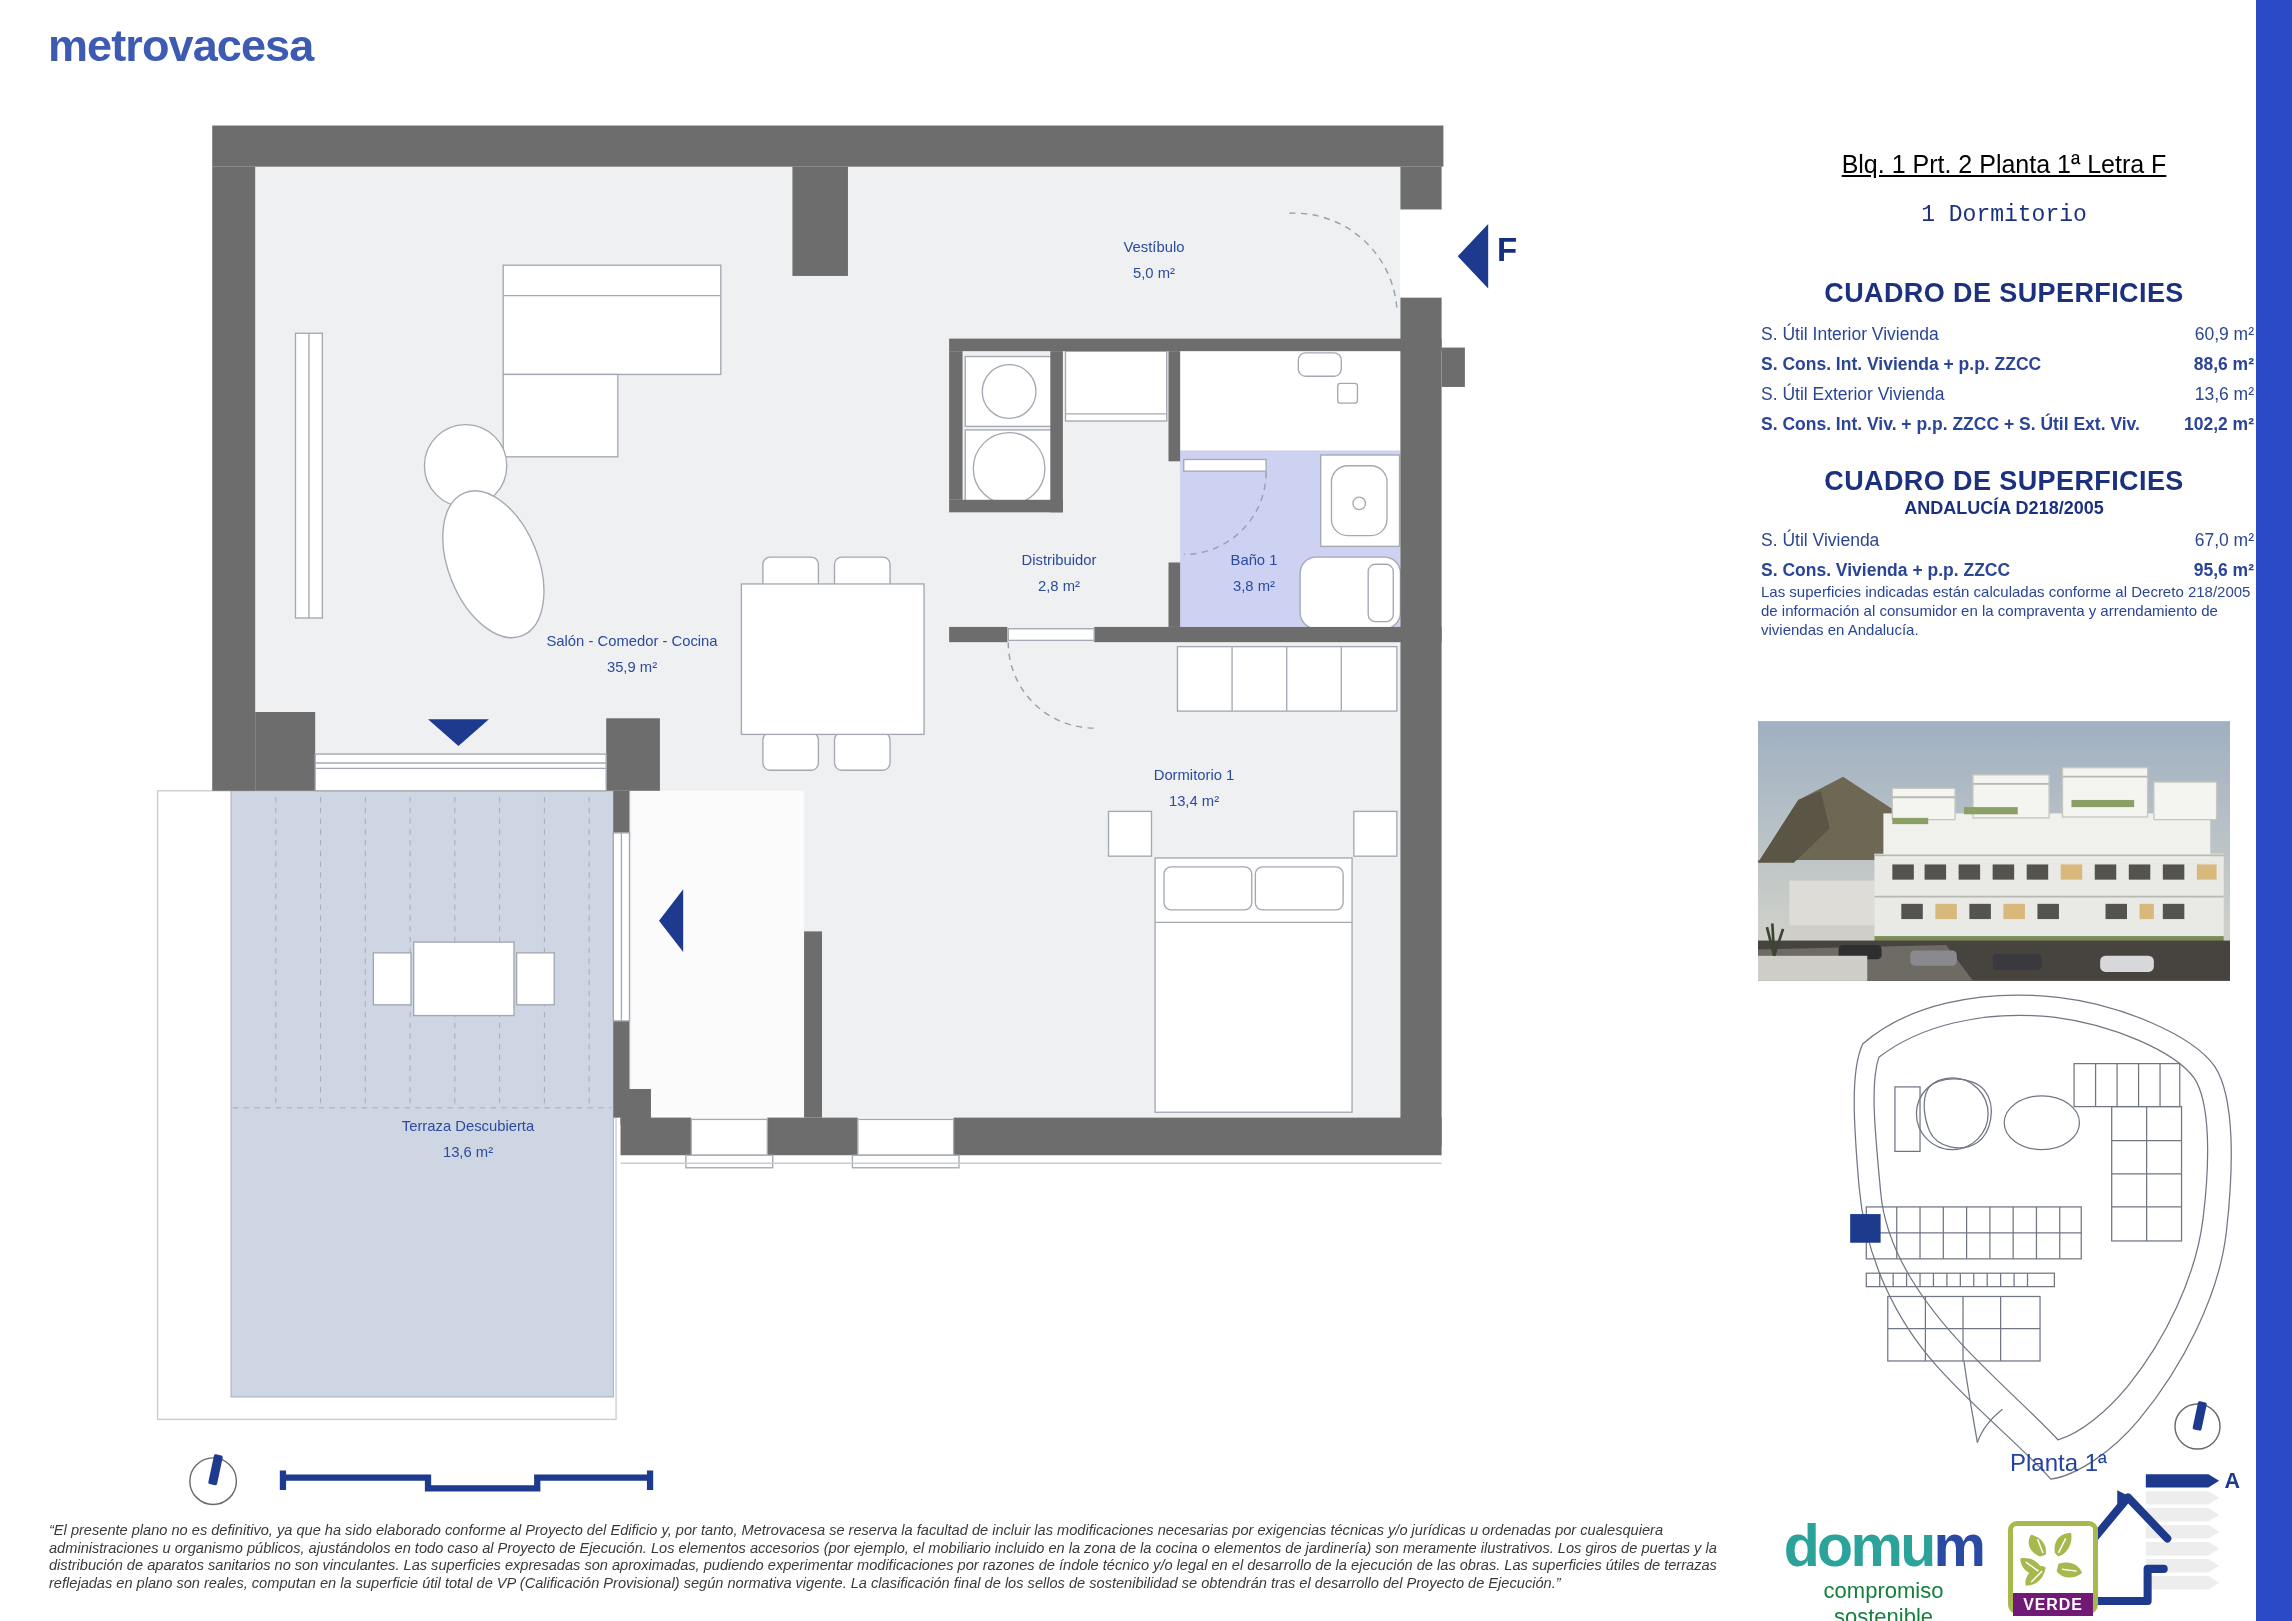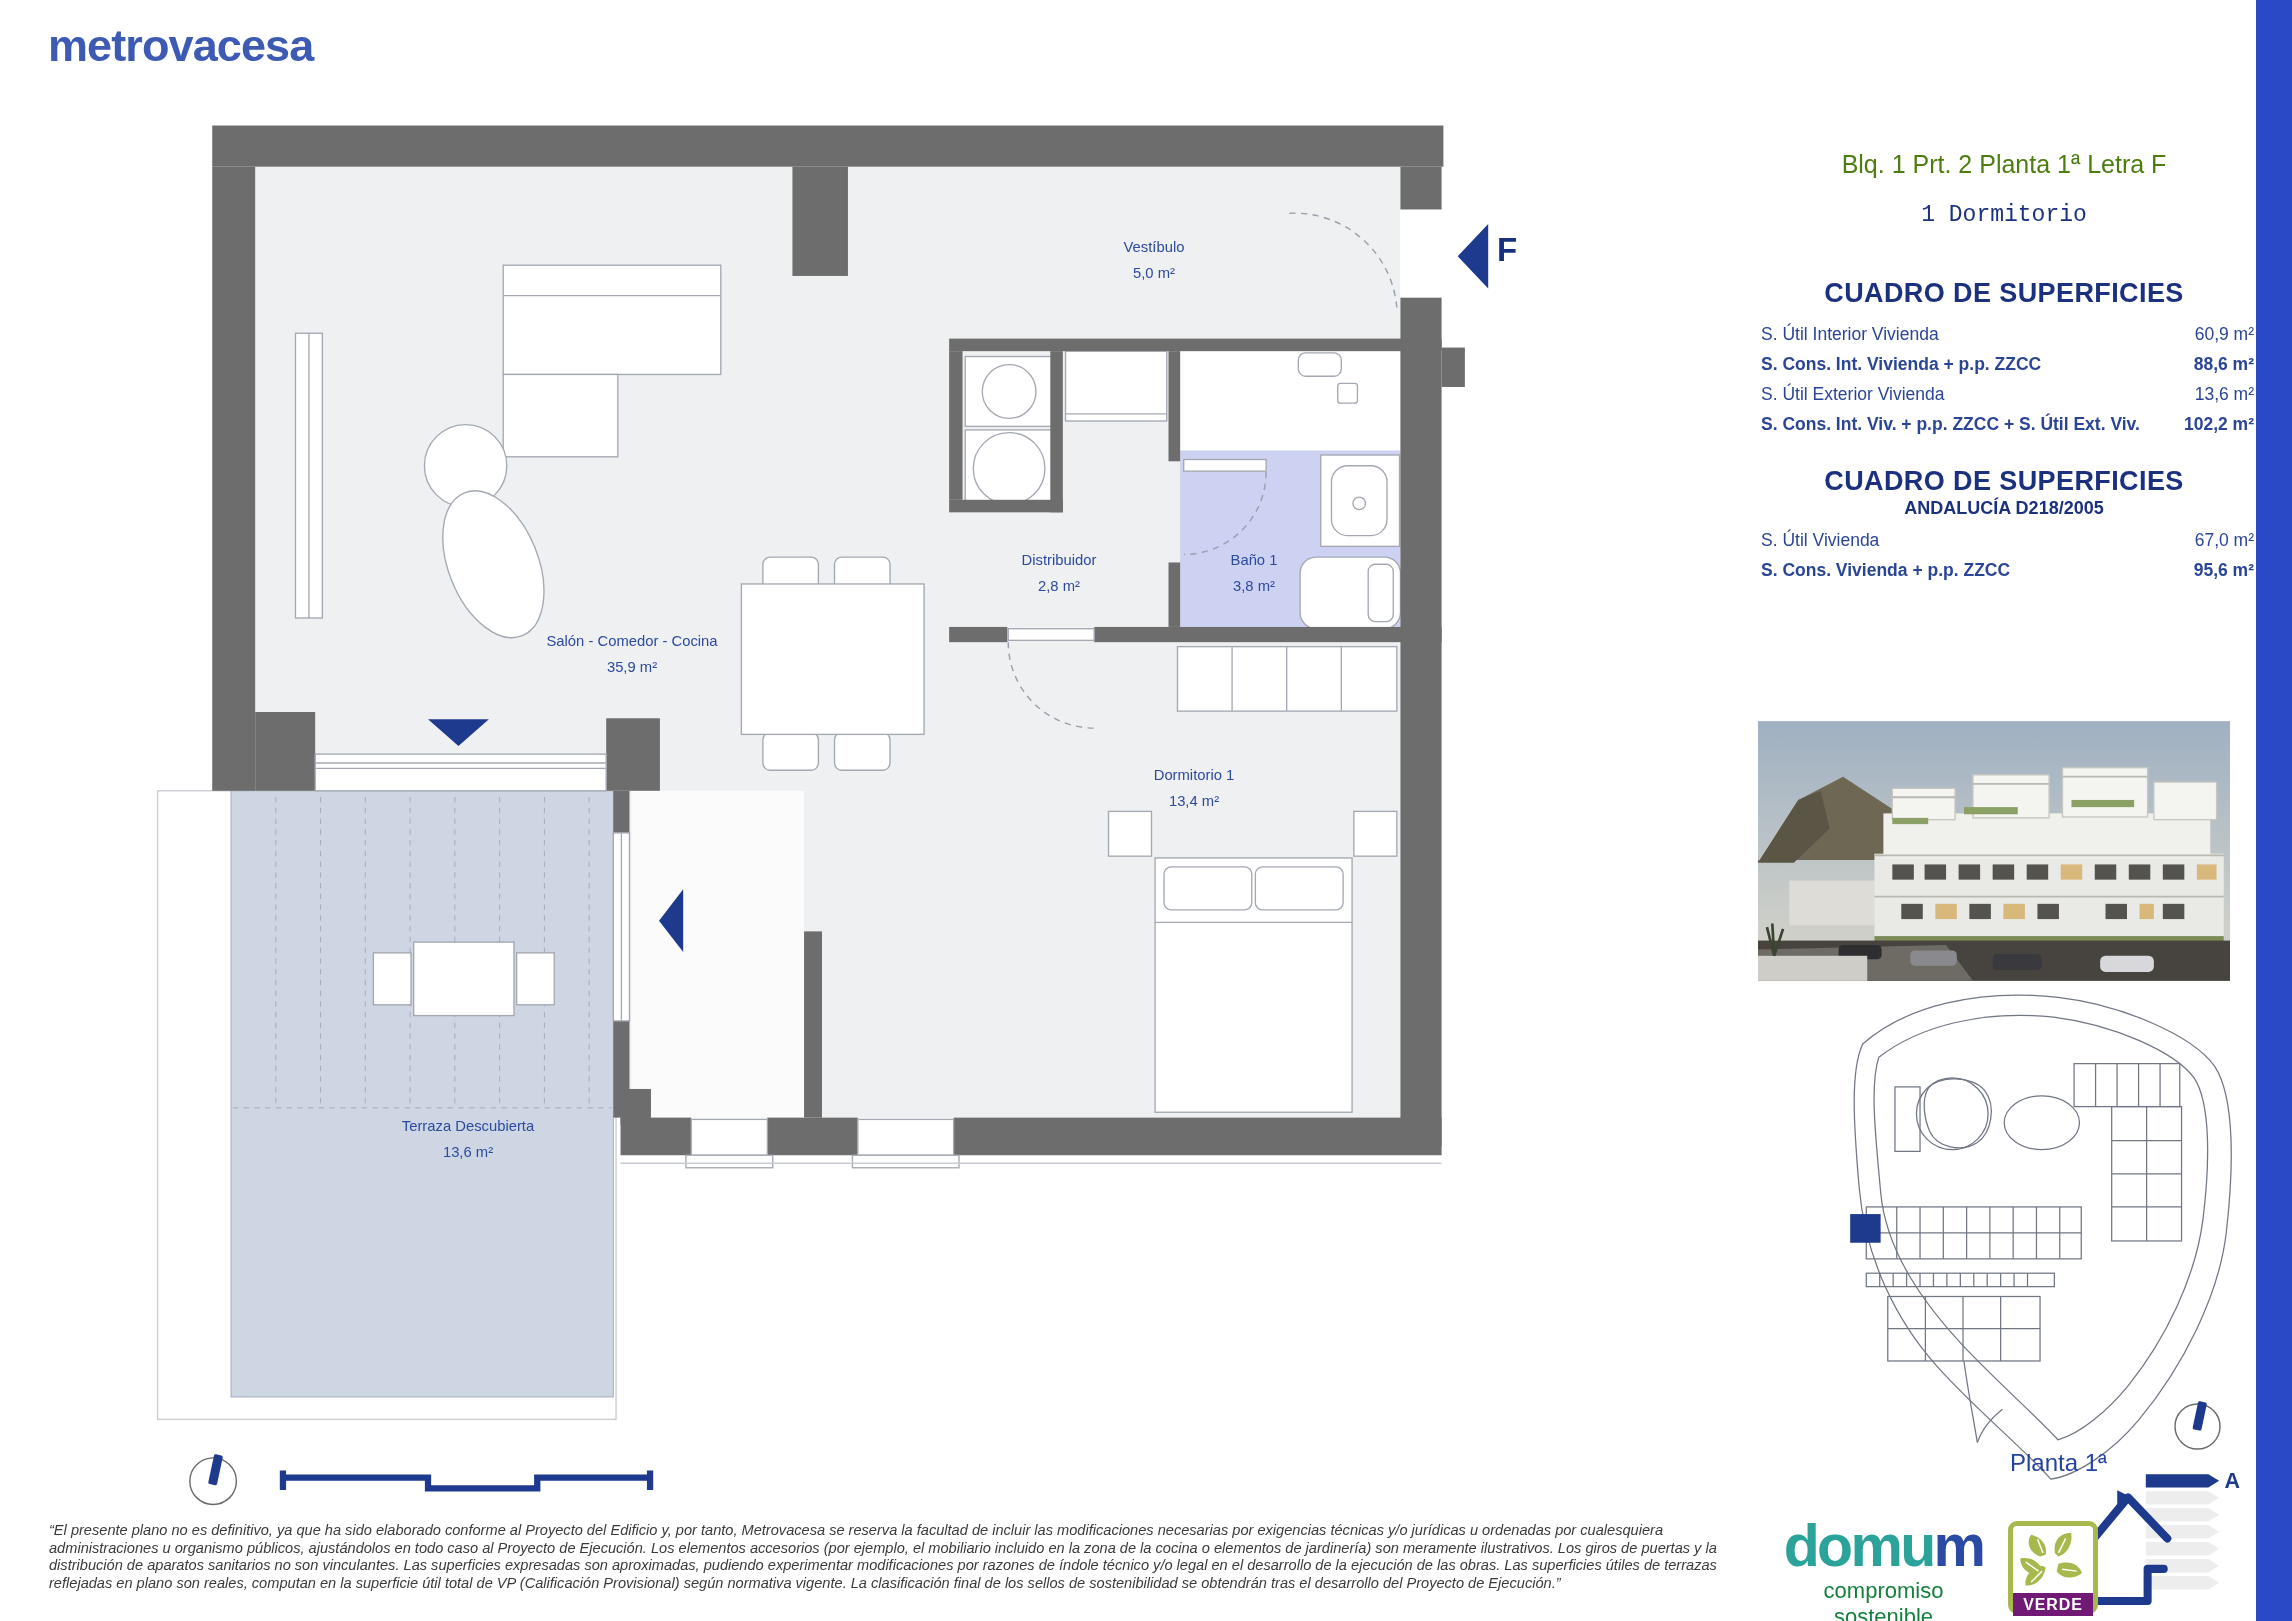--- a/index.html
+++ b/index.html
@@ -3,21 +3,21 @@
 <meta charset="utf-8">
 <style>
   html,body{margin:0;padding:0;background:#ffffff;}
   .page{position:relative;width:2293px;height:1621px;background:#ffffff;overflow:hidden;
         font-family:"Liberation Sans","DejaVu Sans",sans-serif;}
   .abs{position:absolute;}
   
   .logo{left:48px;top:19.7px;font-size:45px;font-weight:bold;letter-spacing:-0.9px;color:#3e5bb3;}
   
   .rtitle{left:1755px;top:30px;width:498px;text-align:center;font-size:41px;font-weight:bold;color:#1b3180;}
-  .rsub{left:1755px;top:150px;width:498px;text-align:center;font-size:25px;color:#4d7c0f;}
+  .rsub{left:1755px;top:150px;width:498px;text-align:center;font-size:25px;color:#000000;text-decoration:underline;}
   .rtype{left:1755px;top:202px;width:498px;text-align:center;font-size:23px;color:#1b3180;font-family:Liberation Mono, monospace;}
   .cuadro-title{left:1755px;top:278px;width:498px;text-align:center;font-size:27px;font-weight:bold;color:#1b3180;letter-spacing:0.4px;}
   .cuadro2-title{top:466px;}
   .cuadro2-sub{left:1755px;top:498px;width:498px;text-align:center;font-size:18px;font-weight:bold;color:#1b3180;}
   .t-rows{left:1761px;width:493px;display:flex;flex-direction:column;}
   .t1{top:319px;}
   .t2{top:525px;}
   .t-row{display:flex;justify-content:space-between;align-items:center;padding:4.5px 0;font-size:17.5px;color:#2a4596;}
   .t-row.bold{font-weight:bold;}
   .note{left:1761px;top:582px;width:494px;font-size:15px;line-height:19px;color:#2a4596;}
@@ -259,20 +259,21 @@
   <div class="abs t-rows t2">
     <div class="t-row">
       <span>S. Útil Vivienda</span>
       <span>67,0 m²</span>
     </div>
     <div class="t-row bold">
       <span>S. Cons. Vivienda + p.p. ZZCC</span>
       <span>95,6 m²</span>
     </div>
   </div>
+  <div class="abs note">Las superficies indicadas están calculadas conforme al Decreto 218/2005 de información al consumidor en la compraventa y arrendamiento de viviendas en Andalucía.</div>
 
   <svg class="abs" style="left:1758px;top:721px;width:472px;height:260px" viewBox="0 0 527 290">
     <defs>
       <linearGradient id="sky" x1="0" y1="0" x2="0" y2="1">
         <stop offset="0" stop-color="#9fb0c2"></stop>
           <stop offset="0.7" stop-color="#c8ccc8"></stop>
           <stop offset="1" stop-color="#d8d4c8"></stop>
       </linearGradient>
     </defs>
     <rect width="527" height="290" fill="url(#sky)"></rect>

